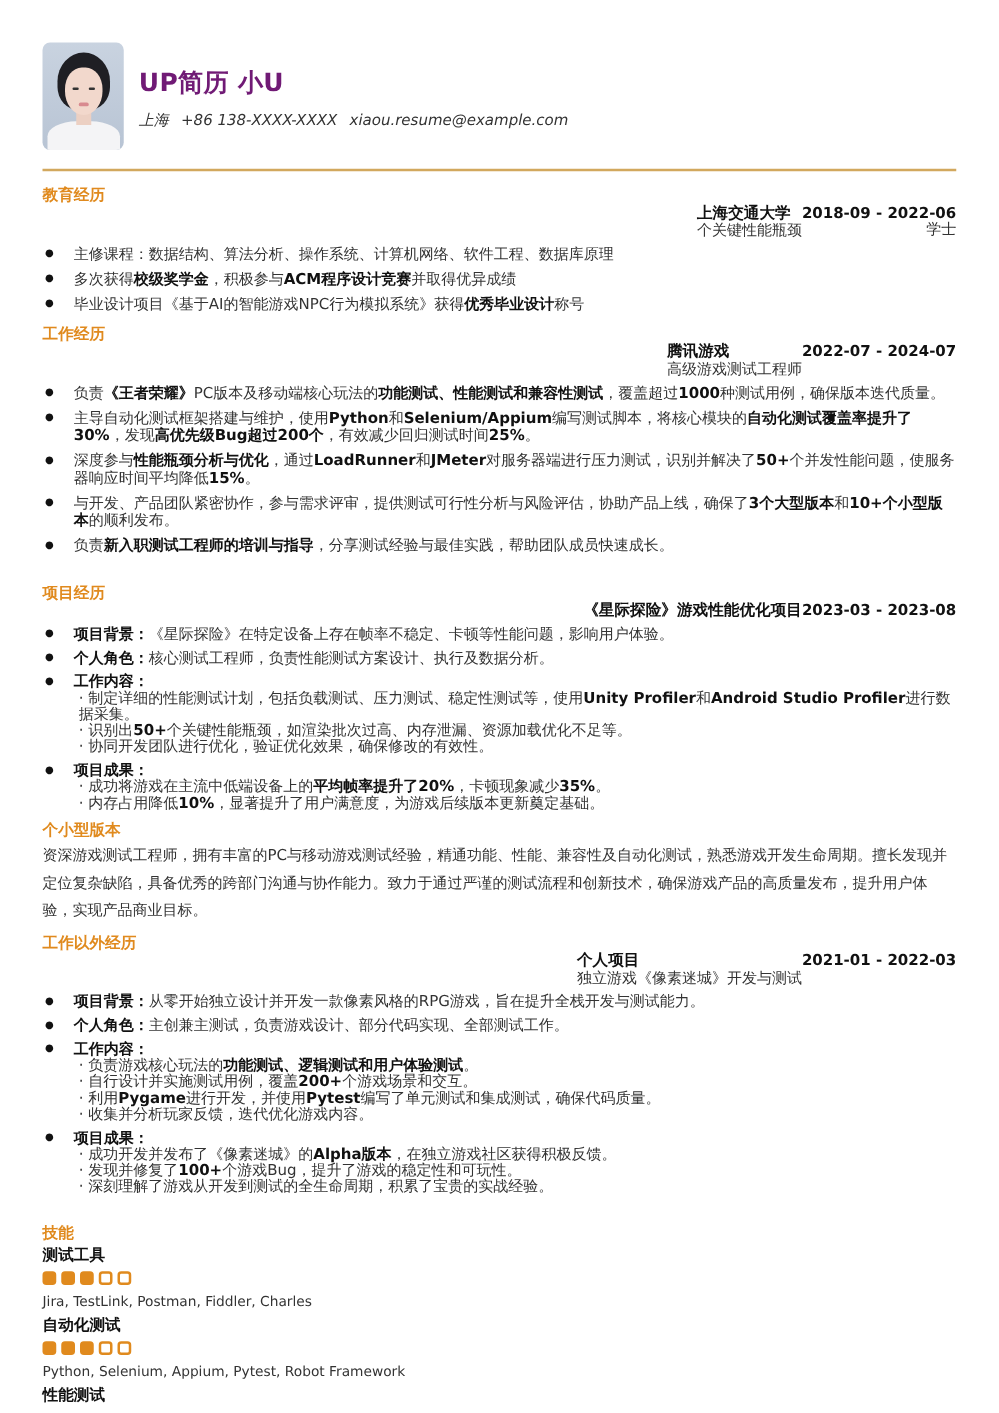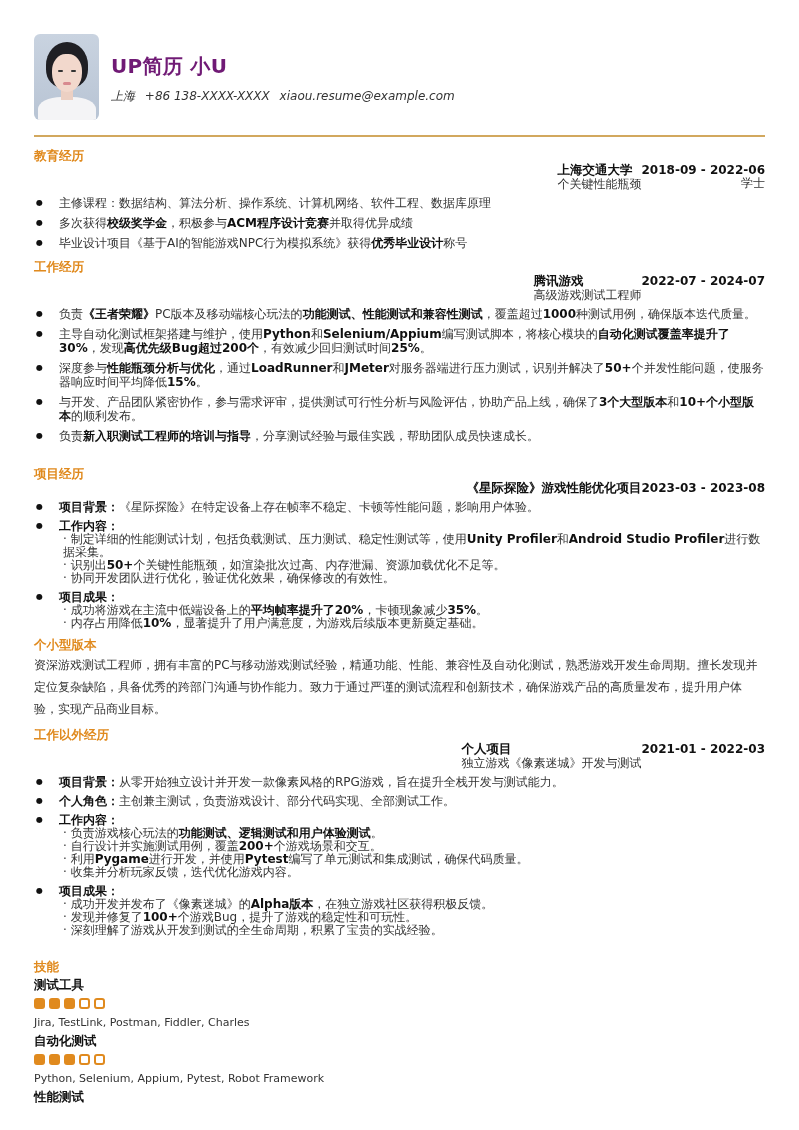--- a/index.html
+++ b/index.html
@@ -115,20 +115,21 @@
   </div>
 
   <div class="section" style="margin-top:24px">
     <div class="section-title">项目经历</div>
     <div class="entry-head">
       <div class="org">《星际探险》游戏性能优化项目</div>
       <div class="date">2023-03 - 2023-08</div>
     </div>
     <ul class="bullets tight">
         <li><b>项目背景：</b>《星际探险》在特定设备上存在帧率不稳定、卡顿等性能问题，影响用户体验。</li>
+        <li><b>个人角色：</b>核心测试工程师，负责性能测试方案设计、执行及数据分析。</li>
         <li><b>工作内容：</b><ul class="sublist">
             <li>制定详细的性能测试计划，包括负载测试、压力测试、稳定性测试等，使用<b>Unity Profiler</b>和<b>Android Studio Profiler</b>进行数据采集。</li>
             <li>识别出<b>50+</b>个关键性能瓶颈，如渲染批次过高、内存泄漏、资源加载优化不足等。</li>
             <li>协同开发团队进行优化，验证优化效果，确保修改的有效性。</li>
           </ul></li>
         <li><b>项目成果：</b><ul class="sublist">
             <li>成功将游戏在主流中低端设备上的<b>平均帧率提升了20%</b>，卡顿现象减少<b>35%</b>。</li>
             <li>内存占用降低<b>10%</b>，显著提升了用户满意度，为游戏后续版本更新奠定基础。</li>
           </ul></li>
       </ul>

